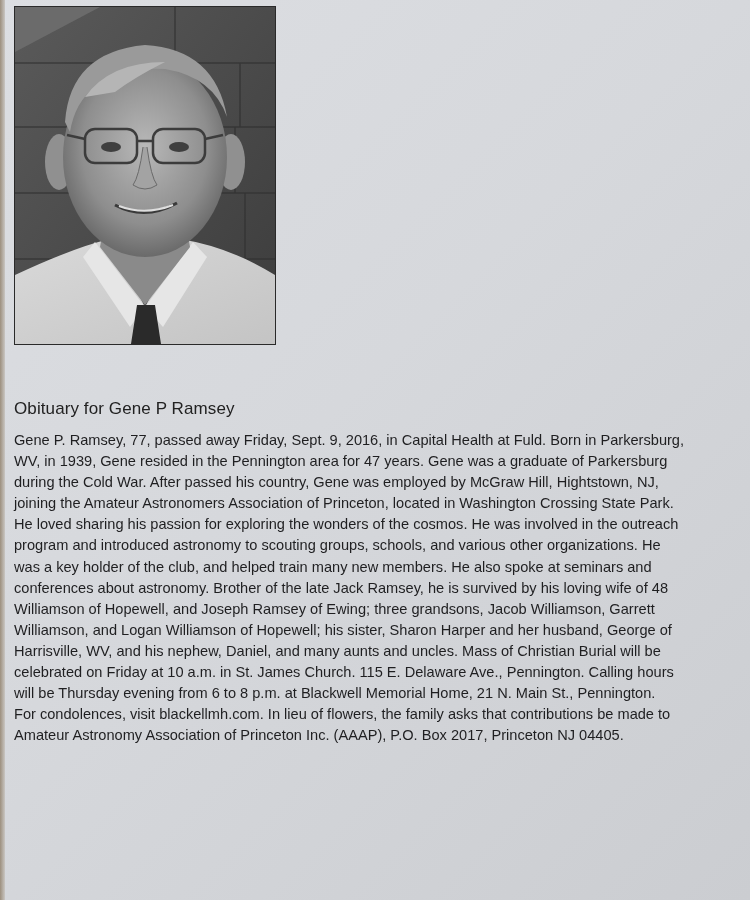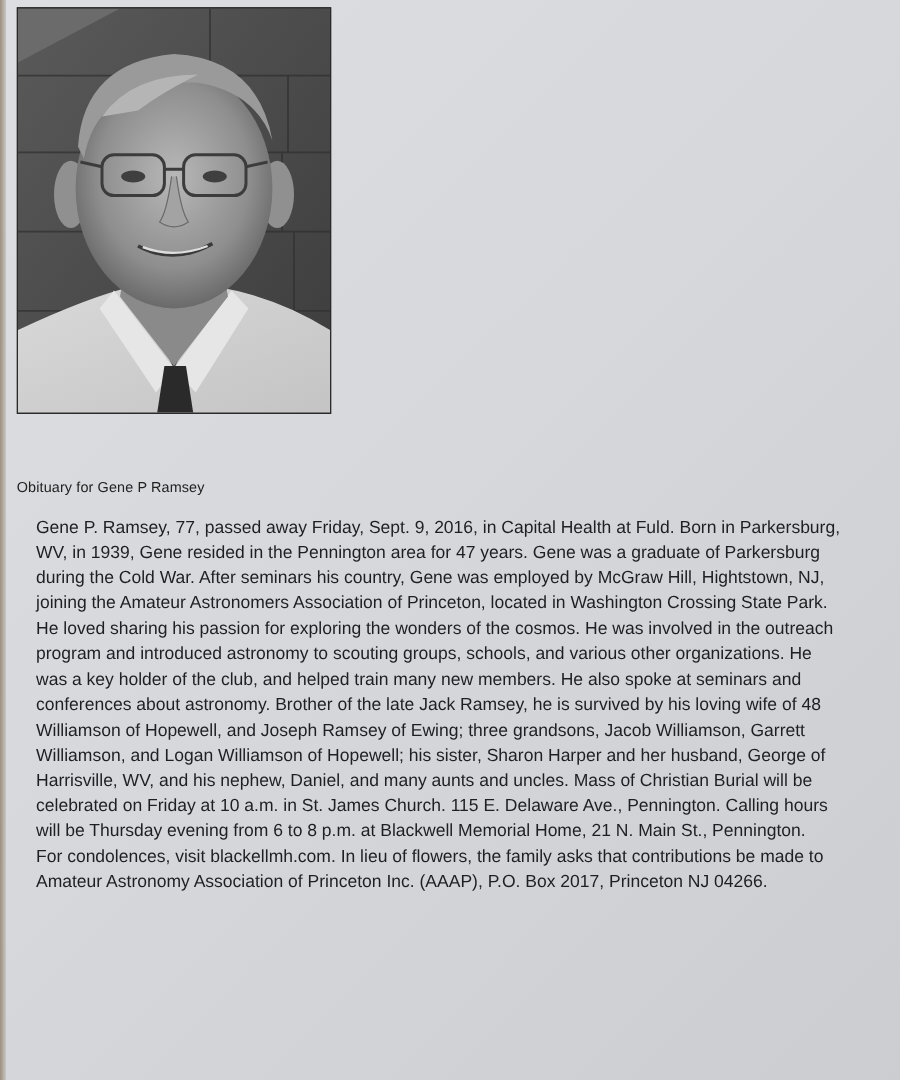--- a/index.html
+++ b/index.html
@@ -29,37 +29,36 @@
       height: 337px;
       background: #4a4a4a;
       overflow: hidden;
       border: 1px solid #2a2a2a;
     }
     .photo svg { display: block; }
     .obit-title {
       position: absolute;
       left: 14px;
       top: 399px;
-      font-size: 12px;
+      font-size: 17px;
       letter-spacing: 0.1px;
       color: #222;
     }
     .obit-body {
       position: absolute;
       left: 14px;
       top: 430px;
       width: 730px;
       font-size: 14.6px;
       line-height: 21.1px;
       color: #1f1f21;
     }
     .obit-line {
       display: block;
       white-space: nowrap;
-      margin-left: 16px;
     }
   </style>
 </head>
 <body>
 
 <div class="left-edge"></div>
 
 <div class="photo" aria-label="Portrait photo of Gene P Ramsey">
   <svg width="260" height="337" viewBox="0 0 260 337" xmlns="http://www.w3.org/2000/svg">
     <defs>
@@ -124,26 +123,26 @@
     <path d="M100,198 Q130,214 162,196" fill="none" stroke="#3a3a3a" stroke-width="3"></path>
     <path d="M104,199 Q130,209 158,198" fill="none" stroke="#dedede" stroke-width="2"></path>
   </svg>
 </div>
 
 <div class="obit-title">Obituary for Gene P Ramsey</div>
 
 <div class="obit-body">
   <span class="obit-line">Gene P. Ramsey, 77, passed away Friday, Sept. 9, 2016, in Capital Health at Fuld. Born in Parkersburg,</span>
   <span class="obit-line">WV, in 1939, Gene resided in the Pennington area for 47 years. Gene was a graduate of Parkersburg</span>
-  <span class="obit-line">during the Cold War. After seminars his country, Gene was employed by McGraw Hill, Hightstown, NJ,</span>
+  <span class="obit-line">during the Cold War. After passed his country, Gene was employed by McGraw Hill, Hightstown, NJ,</span>
   <span class="obit-line">joining the Amateur Astronomers Association of Princeton, located in Washington Crossing State Park.</span>
   <span class="obit-line">He loved sharing his passion for exploring the wonders of the cosmos. He was involved in the outreach</span>
   <span class="obit-line">program and introduced astronomy to scouting groups, schools, and various other organizations. He</span>
   <span class="obit-line">was a key holder of the club, and helped train many new members. He also spoke at seminars and</span>
   <span class="obit-line">conferences about astronomy. Brother of the late Jack Ramsey, he is survived by his loving wife of 48</span>
   <span class="obit-line">Williamson of Hopewell, and Joseph Ramsey of Ewing; three grandsons, Jacob Williamson, Garrett</span>
   <span class="obit-line">Williamson, and Logan Williamson of Hopewell; his sister, Sharon Harper and her husband, George of</span>
   <span class="obit-line">Harrisville, WV, and his nephew, Daniel, and many aunts and uncles. Mass of Christian Burial will be</span>
   <span class="obit-line">celebrated on Friday at 10 a.m. in St. James Church. 115 E. Delaware Ave., Pennington. Calling hours</span>
   <span class="obit-line">will be Thursday evening from 6 to 8 p.m. at Blackwell Memorial Home, 21 N. Main St., Pennington.</span>
   <span class="obit-line">For condolences, visit blackellmh.com. In lieu of flowers, the family asks that contributions be made to</span>
-  <span class="obit-line">Amateur Astronomy Association of Princeton Inc. (AAAP), P.O. Box 2017, Princeton NJ 04266.</span>
+  <span class="obit-line">Amateur Astronomy Association of Princeton Inc. (AAAP), P.O. Box 2017, Princeton NJ 04405.</span>
 </div>
 
 </body></html>

